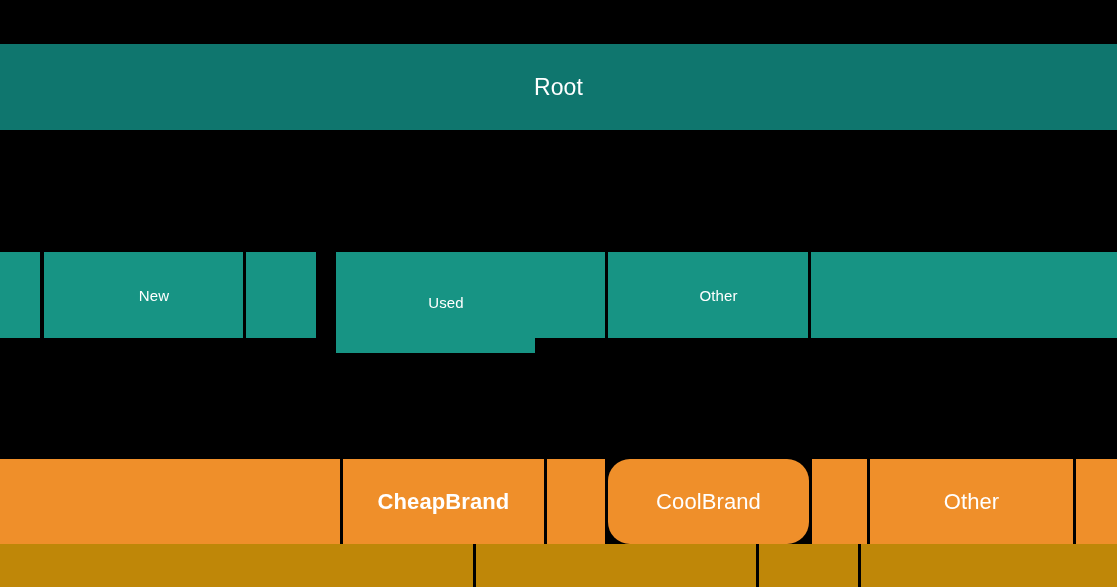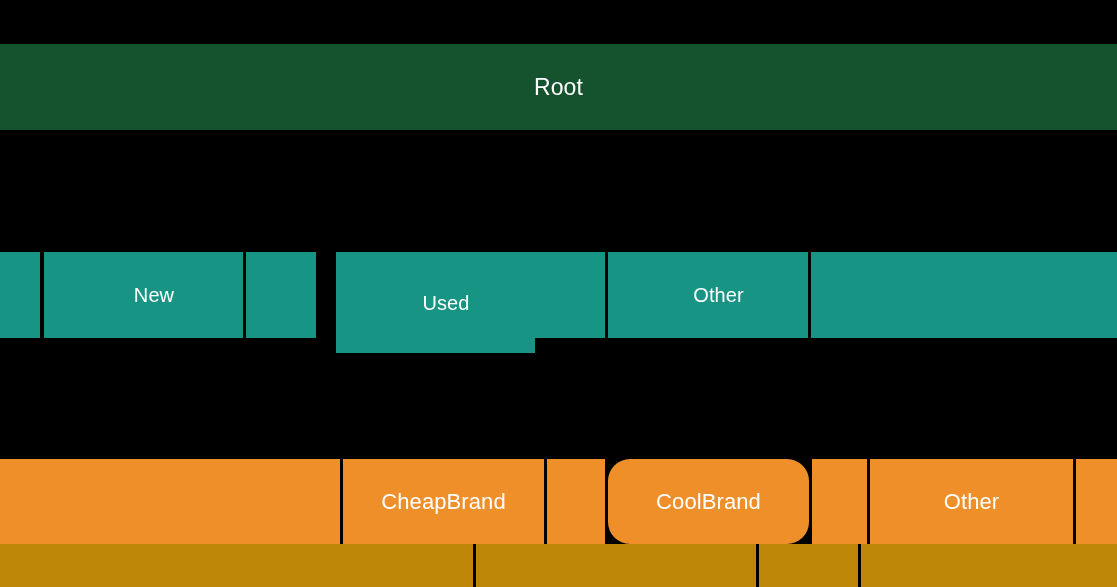--- a/index.html
+++ b/index.html
@@ -35,46 +35,46 @@
     font-size: 23px;
     line-height: 1;
     font-weight: 400;
     letter-spacing: 0.1px;
     white-space: nowrap;
     text-align: center;
     user-select: none;
     pointer-events: none;
   }
   .icicle-node.level-0 .node-label { font-size: 23px; }
-  .icicle-node.level-1 .node-label { font-size: 20px; margin-left: 21px; }
+  .icicle-node.level-1 .node-label { font-size: 15px; margin-left: 21px; }
   .icicle-node.level-2 .node-label { font-size: 22px; }
 </style>
 </head>
 <body>
 
 <div id="chart-canvas" style="width: 1117px; height: 587px; background: rgb(0, 0, 0);">
-    <div class="icicle-node level-0" style="left: 0px; top: 44px; width: 1117px; height: 86px; background: #14532d;">
+    <div class="icicle-node level-0" style="left: 0px; top: 44px; width: 1117px; height: 86px; background: #0f766e;">
       <span class="node-label" style="color: rgb(255, 255, 255);">Root</span>
     </div>
     <div class="icicle-node level-1" style="left: 0px; top: 252px; width: 40px; height: 86px; background: rgb(23, 148, 132);"></div>
     <div class="icicle-node level-1" style="left: 44px; top: 252px; width: 199px; height: 86px; background: rgb(23, 148, 132);">
       <span class="node-label" style="color: rgb(255, 255, 255);">New</span>
     </div>
     <div class="icicle-node level-1" style="left: 246px; top: 252px; width: 70px; height: 86px; background: rgb(23, 148, 132);"></div>
     <div class="icicle-node level-1" style="left: 336px; top: 252px; width: 199px; height: 101px; background: rgb(23, 148, 132);">
       <span class="node-label" style="color: rgb(255, 255, 255);">Used</span>
     </div>
     <div class="icicle-node level-1" style="left: 521px; top: 252px; width: 84px; height: 86px; background: rgb(23, 148, 132);"></div>
     <div class="icicle-node level-1" style="left: 608px; top: 252px; width: 200px; height: 86px; background: rgb(23, 148, 132);">
       <span class="node-label" style="color: rgb(255, 255, 255);">Other</span>
     </div>
     <div class="icicle-node level-1" style="left: 811px; top: 252px; width: 306px; height: 86px; background: rgb(23, 148, 132);"></div>
     <div class="icicle-node level-2" style="left: 0px; top: 459px; width: 340px; height: 85px; background: rgb(239, 143, 42);"></div>
     <div class="icicle-node level-2" style="left: 343px; top: 459px; width: 201px; height: 85px; background: rgb(239, 143, 42);">
-      <span class="node-label" style="color: rgb(255, 255, 255);">CheapBrand</span>
+      <span class="node-label" style="color: rgb(255, 255, 255); font-weight: bold;">CheapBrand</span>
     </div>
     <div class="icicle-node level-2" style="left: 547px; top: 459px; width: 58px; height: 85px; background: rgb(239, 143, 42);"></div>
     <div class="icicle-node level-2" style="left: 608px; top: 459px; width: 201px; height: 85px; background: rgb(239, 143, 42); border-radius: 22px;">
       <span class="node-label" style="color: rgb(255, 255, 255);">CoolBrand</span>
     </div>
     <div class="icicle-node level-2" style="left: 812px; top: 459px; width: 55px; height: 85px; background: rgb(239, 143, 42);"></div>
     <div class="icicle-node level-2" style="left: 870px; top: 459px; width: 203px; height: 85px; background: rgb(239, 143, 42);">
       <span class="node-label" style="color: rgb(255, 255, 255);">Other</span>
     </div>
     <div class="icicle-node level-2" style="left: 1076px; top: 459px; width: 41px; height: 85px; background: rgb(239, 143, 42);"></div>

